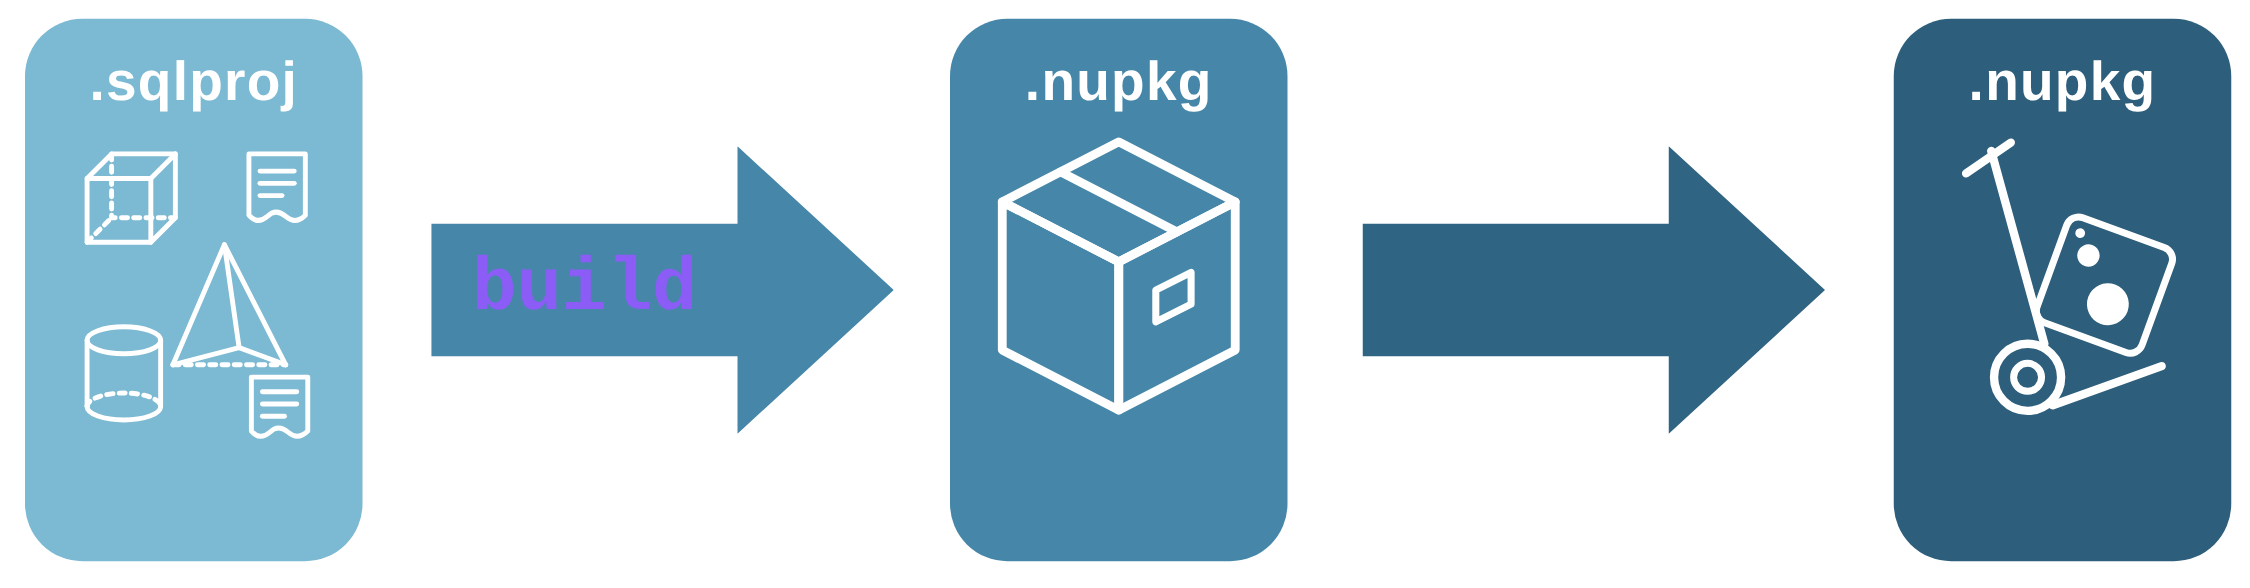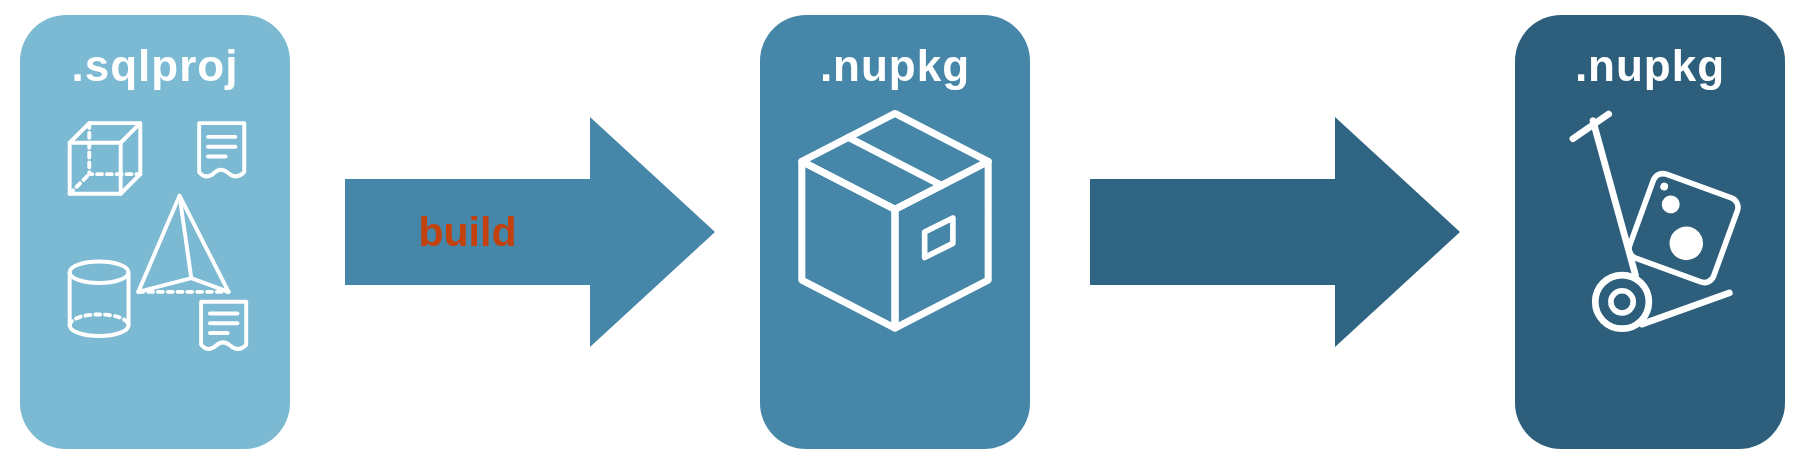--- a/index.html
+++ b/index.html
@@ -40,23 +40,24 @@
   #arrow-build { left: 345px; }
   #arrow-pack  { left: 1090px; }
   .arrow-svg { position: absolute; left: 0; top: 0; }
   .arrow-label {
     position: absolute;
     left: 0; top: 0;
     width: 245px; height: 100%;
     display: flex;
     align-items: center;
     justify-content: center;
-    font-size: 41px;
+    font-size: 60px;
     font-weight: bold;
-    color: #c2410c;
+    color: #8b5cf6;
+    font-family: Liberation Mono, monospace;
   }
 </style>
 </head>
 <body>
 
 <div class="diagram">
 
   <div class="card" id="card-sqlproj" style="background-color: rgb(124, 185, 210);">
     <div class="card-label">.sqlproj</div>
     <svg class="card-icon" width="206" height="256" viewBox="0 0 210 260" fill="none" stroke="#ffffff">

